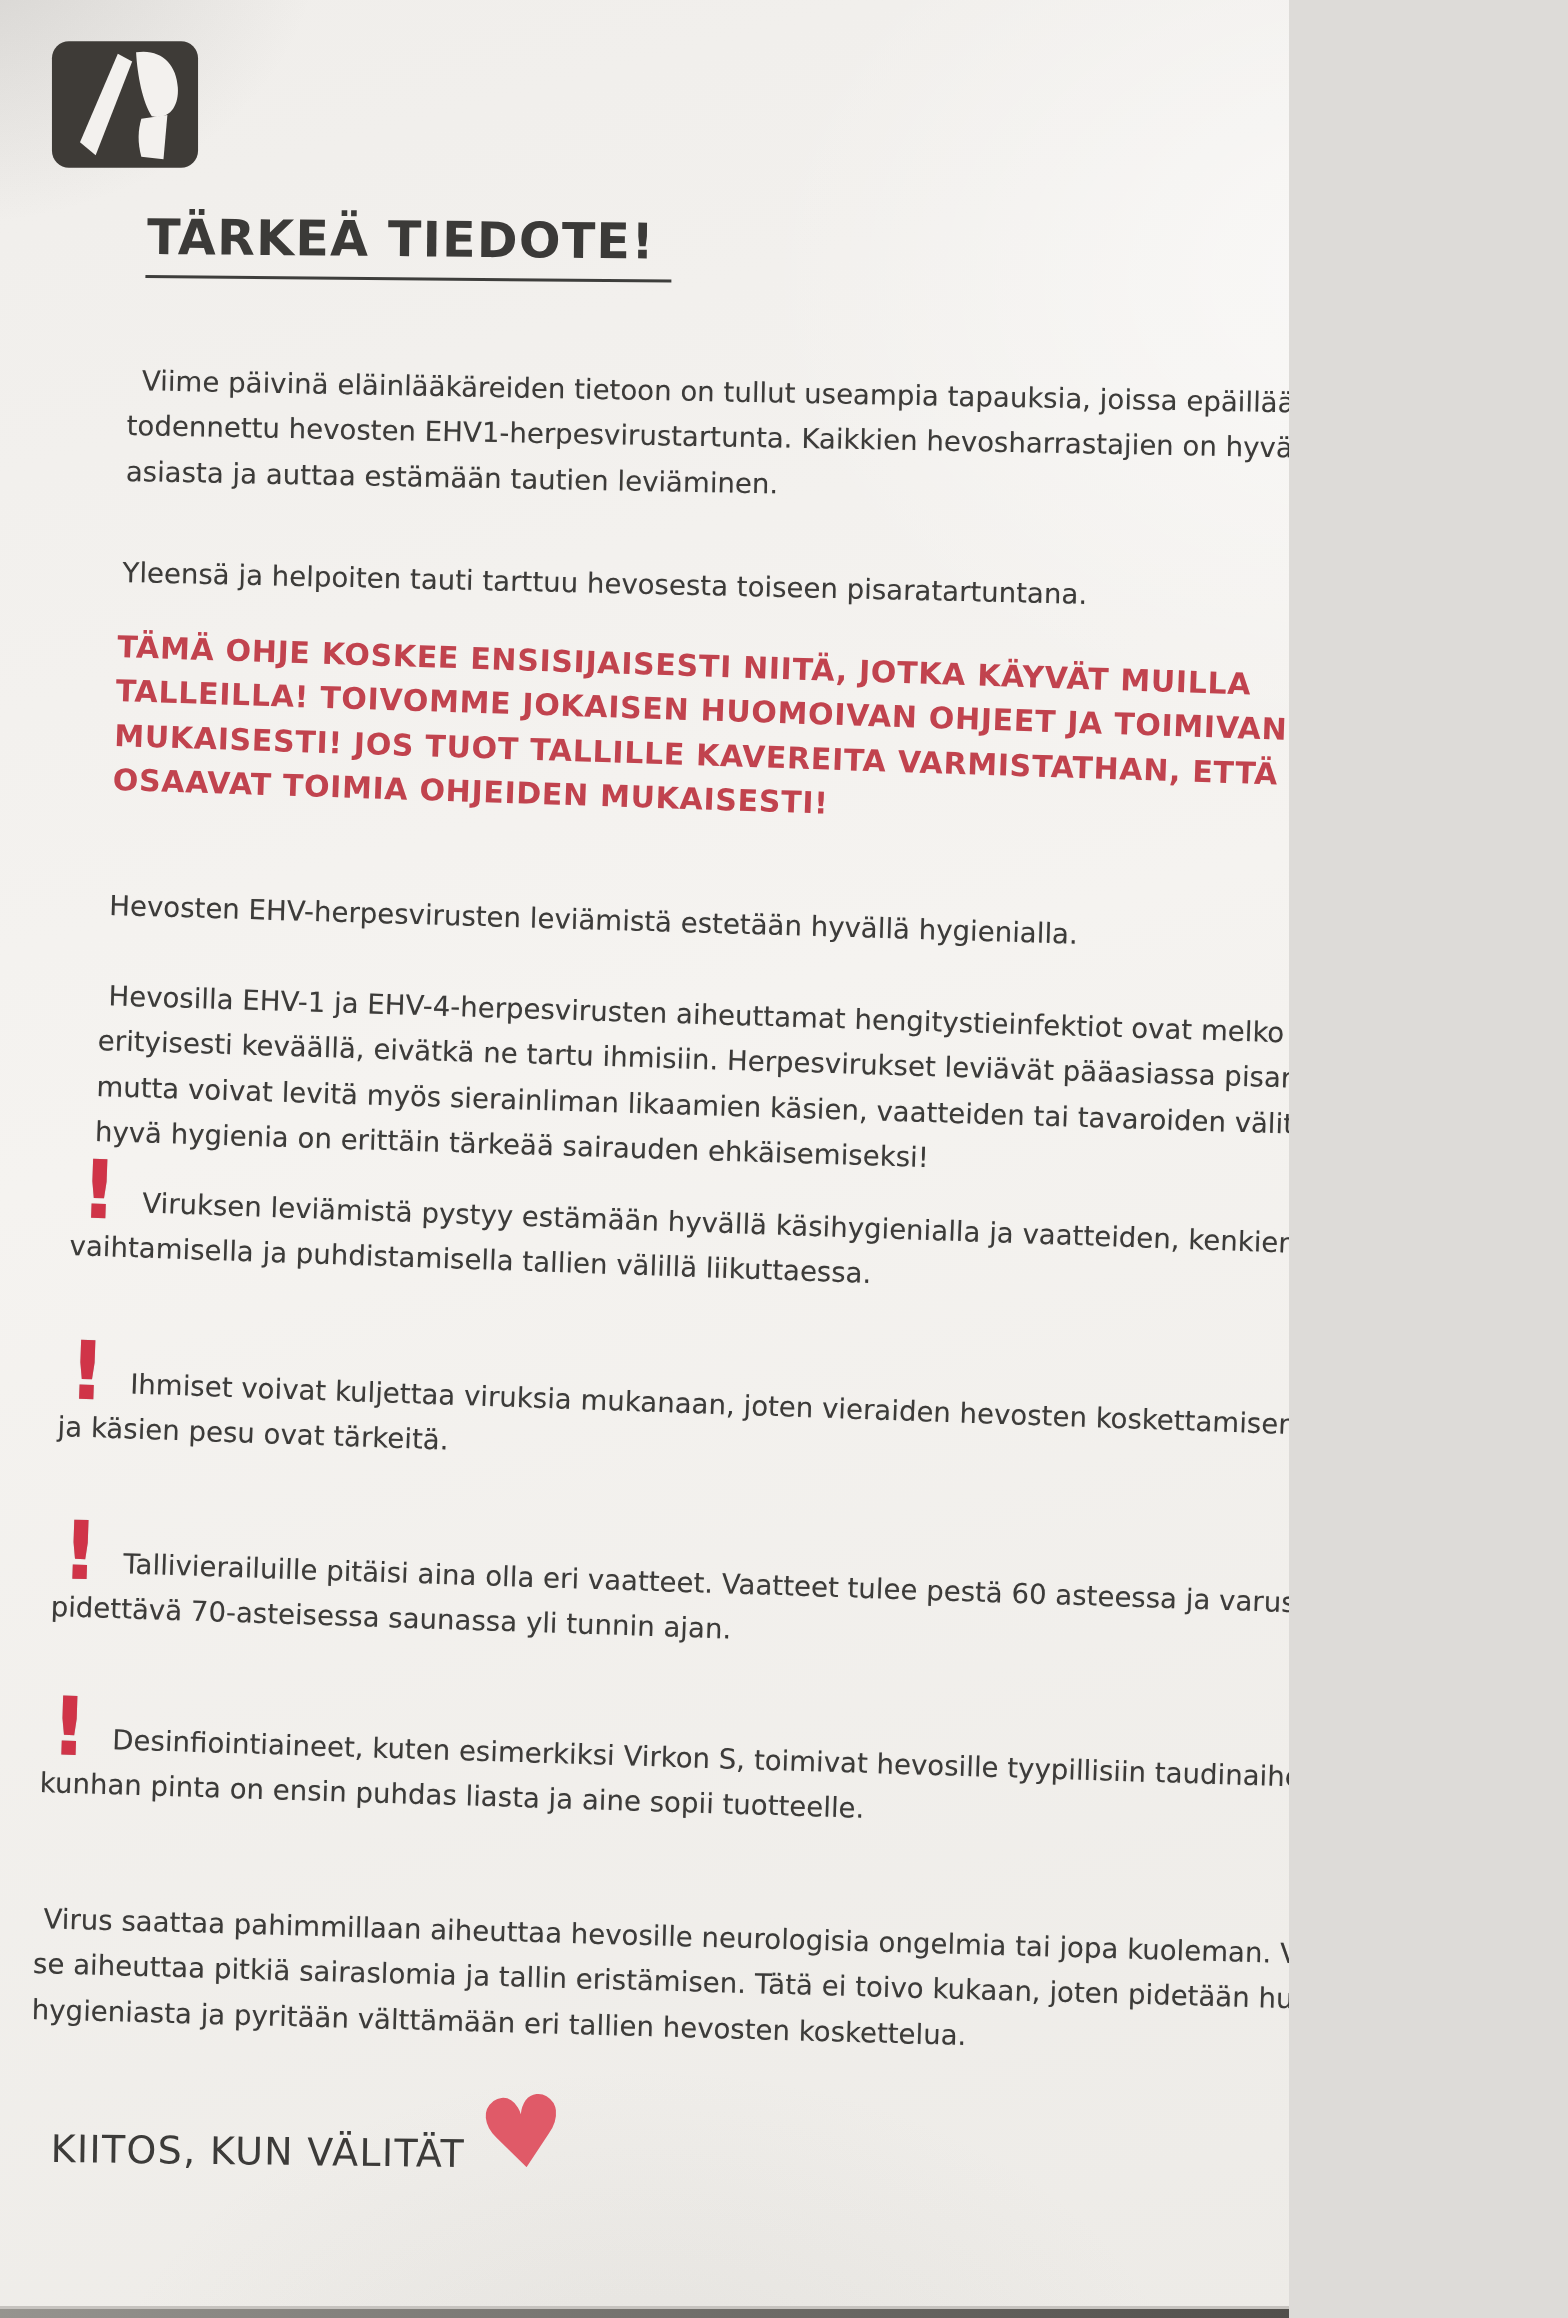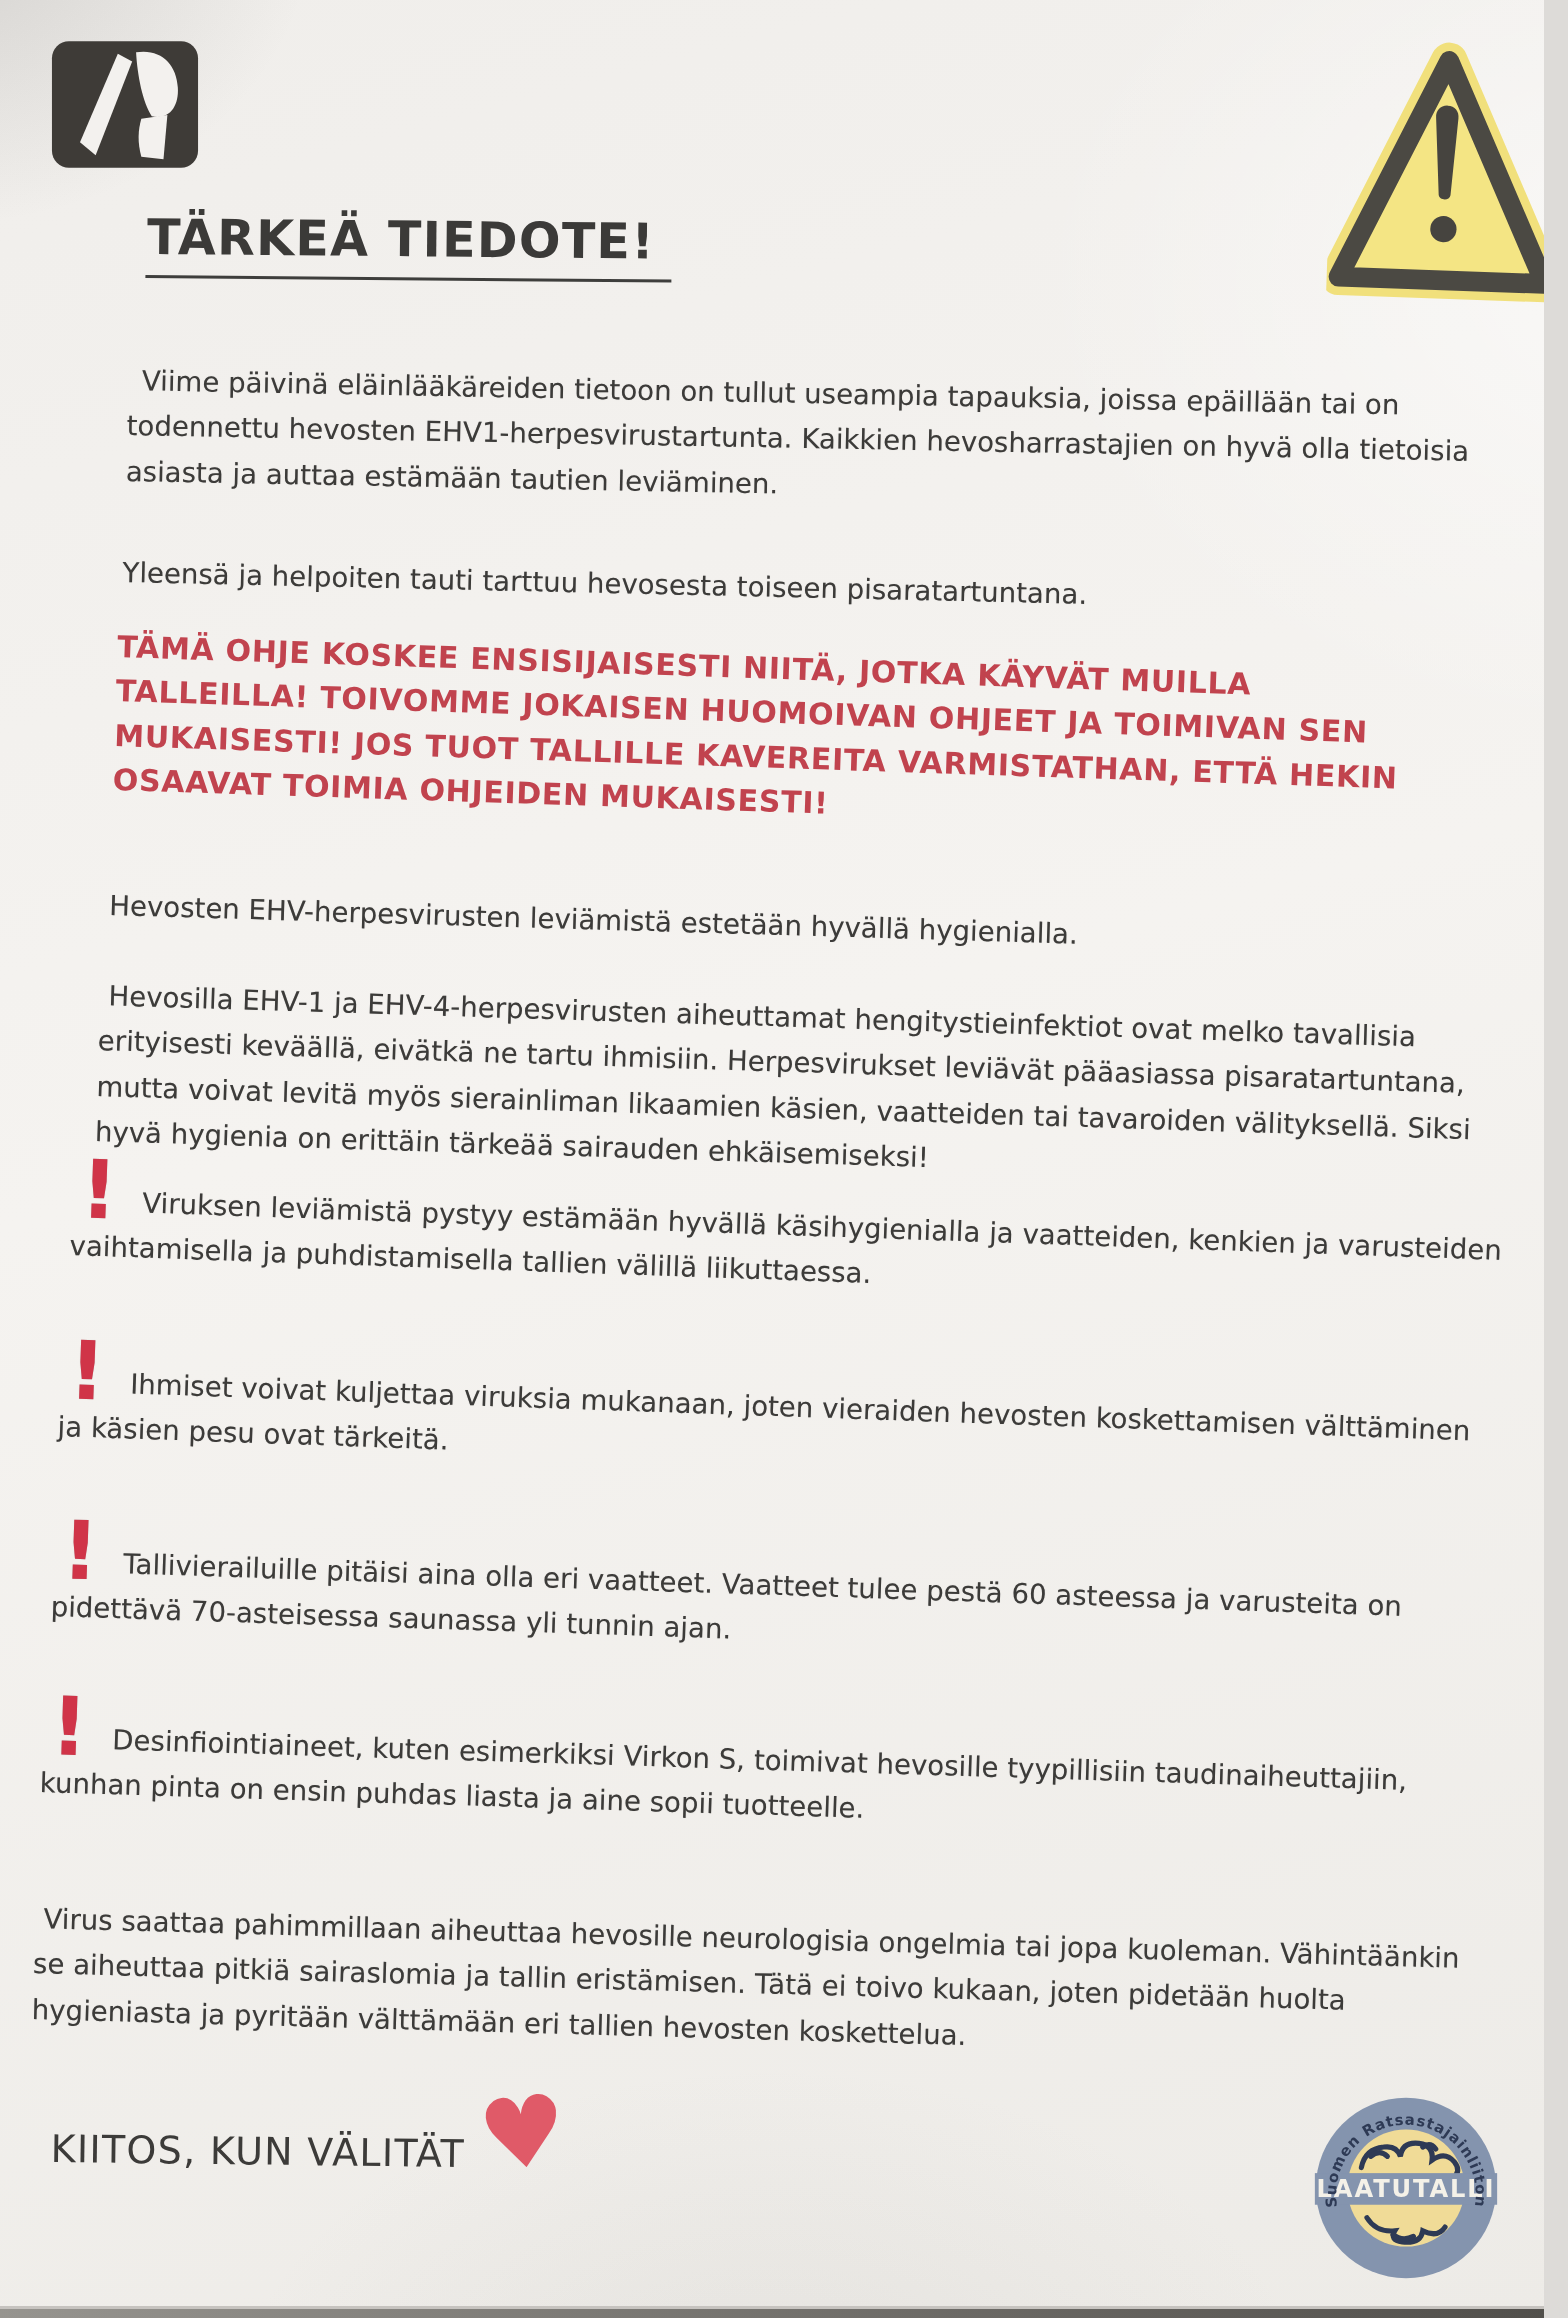--- a/index.html
+++ b/index.html
@@ -1,17 +1,17 @@
 <!DOCTYPE html>
 <html style="font-size:10.5px"><head>
 <meta charset="utf-8">
 <style>
   html,body{margin:0;padding:0;background:#dddbd8;}
   .paper{
-    position:relative;width:1544px;height:2319px;overflow:hidden;
+    position:relative;width:1289px;height:2319px;overflow:hidden;
     font-family:"DejaVu Sans",sans-serif;color:#3c3b39;
     background:
       radial-gradient(ellipse 624px 492px at -4% -3%, rgba(110,108,105,.22), transparent 60%),
       radial-gradient(ellipse 985px 722px at 108% 12%, rgba(255,255,255,.55), transparent 65%),
       radial-gradient(ellipse 788px 525px at 50% 105%, rgba(160,158,154,.12), transparent 70%),
       linear-gradient(165deg,#f0eeeb 0%,#f5f3f0 45%,#edebe7 100%);
   }
   .block{position:absolute;transform-origin:left top;}
   p{margin:0;}
   .body-text{font-size:27.6px;line-height:1.64;text-shadow:0 0 0.7px rgba(70,70,68,.35);}

